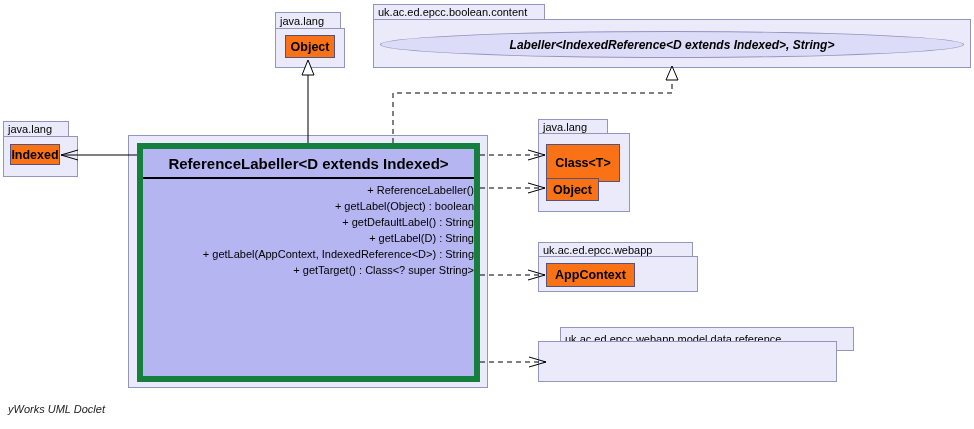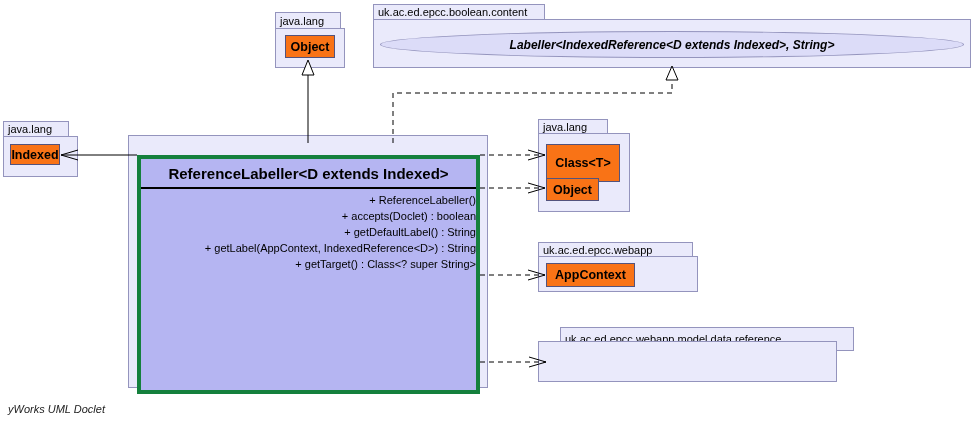--- a/index.html
+++ b/index.html
@@ -20,21 +20,21 @@
     font-size:12.5px;font-weight:bold;display:flex;align-items:center;justify-content:center;
     white-space:nowrap;cursor:pointer;
   }
   .ellipse{
     position:absolute;background:#dcdcf8;border:1px solid #9494bd;border-radius:50%;
     display:flex;align-items:center;justify-content:center;
     font-size:12px;font-weight:bold;font-style:italic;white-space:nowrap;box-sizing:border-box;
     cursor:pointer;
   }
   .main-class{
-    position:absolute;background:#b5b5f2;border:4px solid #15803d;box-sizing:border-box;margin-top:12px;
+    position:absolute;background:#b5b5f2;border:6px solid #15803d;box-sizing:border-box;
   }
   .main-class-header{
     height:28px;border-bottom:2px solid #000;display:flex;align-items:center;justify-content:center;
     font-size:15px;font-weight:bold;white-space:nowrap;
   }
   .methods{padding:3px 0 0 9px;}
   .method-row{height:16px;line-height:16px;font-size:11px;white-space:nowrap;}
   .footer{position:absolute;left:8px;top:403px;font-size:11px;color:#222;white-space:nowrap;font-style:italic;}
   #edges{position:absolute;left:0;top:0;pointer-events:none;}
 </style>
@@ -53,22 +53,23 @@
 
   <div class="pkg-tab" style="left:3px;top:121px;width:66px;height:16px">java.lang</div>
   <div class="pkg-body" style="left:3px;top:136px;width:75px;height:41px"></div>
   <div class="cls" style="left:10px;top:144px;width:50px;height:21px">Indexed</div>
 
   <div class="pkg-body" style="left:128px;top:135px;width:360px;height:253px"></div>
   <div class="main-class" style="left:137px;top:143px;width:343px;height:239px">
     <div class="main-class-header">ReferenceLabeller&lt;D extends Indexed&gt;</div>
     <div class="methods">
       <div class="method-row">+ ReferenceLabeller()</div>
-      <div class="method-row">+ accepts(Doclet) : boolean</div>
+      <div class="method-row">+ getLabel(Object) : boolean</div>
       <div class="method-row">+ getDefaultLabel() : String</div>
+      <div class="method-row">+ getLabel(D) : String</div>
       <div class="method-row">+ getLabel(AppContext, IndexedReference&lt;D&gt;) : String</div>
       <div class="method-row">+ getTarget() : Class&lt;? super String&gt;</div>
     </div>
   </div>
 
   <div class="pkg-tab" style="left:538px;top:119px;width:70px;height:15px">java.lang</div>
   <div class="pkg-body" style="left:538px;top:133px;width:92px;height:79px"></div>
   <div class="cls" style="left:546px;top:144px;width:74px;height:38px">Class&lt;T&gt;</div>
   <div class="cls" style="left:546px;top:178px;width:53px;height:23px">Object</div>
 

